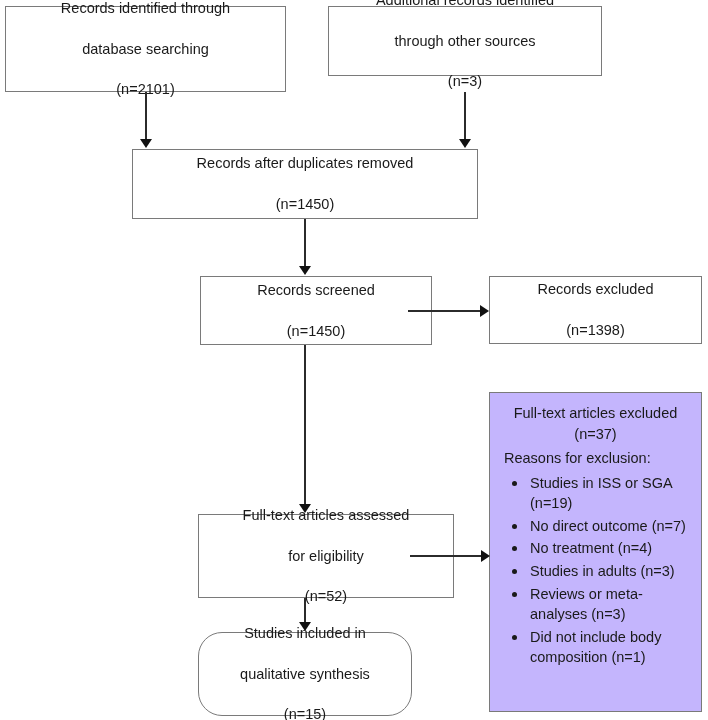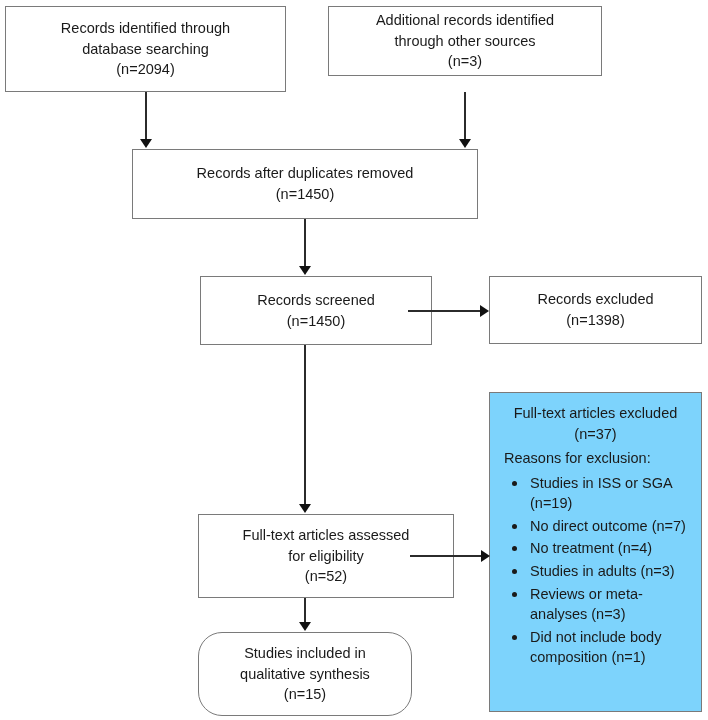--- a/index.html
+++ b/index.html
@@ -24,31 +24,32 @@
     background: #ffffff;
     display: flex;
     flex-direction: column;
     align-items: center;
     justify-content: center;
     text-align: center;
     font-size: 14.5px;
     line-height: 1.42;
     color: #1a1a1a;
     padding: 10px 6px;
+    gap: 20px;
   }
   .box .line {
     display: block;
     white-space: nowrap;
   }
   
   .box-reasons {
     position: absolute;
     box-sizing: border-box;
     border: 1.4px solid #7a7a7a;
-    background: #7dd3fc;
+    background: #c4b5fd;
     font-size: 14.5px;
     line-height: 1.42;
     color: #1a1a1a;
     padding: 10px 8px 8px 8px;
     display: flex;
     flex-direction: column;
   }
   .reasons-head {
     text-align: center;
     white-space: nowrap;
@@ -109,21 +110,21 @@
   }
 </style>
 </head>
 <body>
 
 <div id="canvas">
 
   <div class="box" style="left:5px; top:6px; width:281px; height:86px;">
     <span class="line">Records identified through</span>
     <span class="line">database searching</span>
-    <span class="line">(n=2094)</span>
+    <span class="line">(n=2101)</span>
   </div>
 
   <div class="box" style="left:328px; top:6px; width:274px; height:70px;">
     <span class="line">Additional records identified</span>
     <span class="line">through other sources</span>
     <span class="line">(n=3)</span>
   </div>
 
   <div class="vline" style="left:145px; top:92px; height:48px;"></div>
   <div class="arrow-down" style="left:140px; top:139px;"></div>

